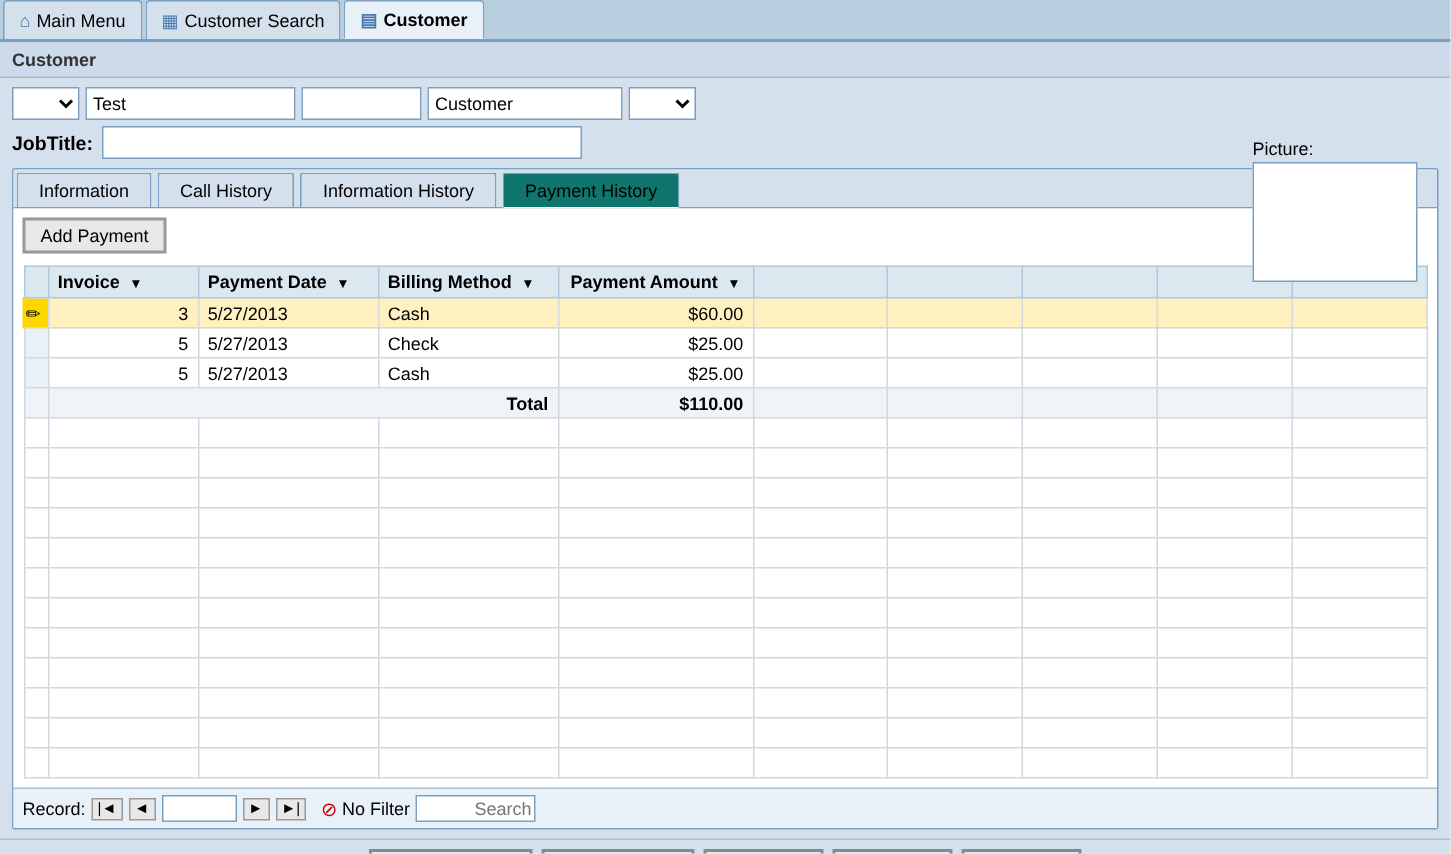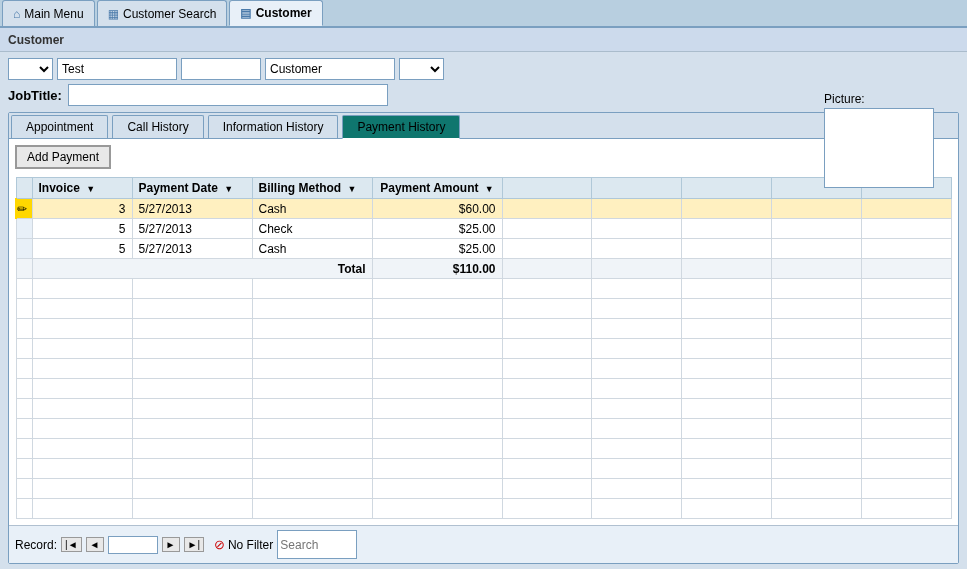--- a/index.html
+++ b/index.html
@@ -53,21 +53,21 @@
       padding: 2px 4px;
       height: 22px;
     }
     .customer-header select {
       border: 1px solid #7a9fc0;
       background: white;
       height: 22px;
       padding: 0 2px;
     }
     .select-small { width: 45px; }
-    .input-name { width: 120px; }
+    .input-name { width: 140px; }
     .input-customer { width: 130px; }
 
     
     .jobtitle-row {
       display: flex;
       align-items: center;
       gap: 6px;
       margin-bottom: 6px;
     }
     .jobtitle-row label { font-size: 13px; font-weight: bold; }
@@ -76,21 +76,21 @@
       background: white;
       padding: 2px 4px;
       height: 22px;
       width: 320px;
     }
 
     
     .picture-section {
       position: absolute;
       top: 34px;
-      right: 15px;
+      right: 4px;
       width: 120px;
     }
     .picture-label { font-size: 12px; margin-bottom: 2px; }
     .picture-box {
       width: 110px;
       height: 80px;
       background: white;
       border: 1px solid #7a9fc0;
     }
 
@@ -214,22 +214,23 @@
     .nav-filter {
       display: flex;
       align-items: center;
       gap: 3px;
       margin-left: 6px;
     }
     .search-input {
       border: 1px solid #7a9fc0;
       background: white;
       width: 80px;
-      height: 29px;
+      height: 18px;
       padding: 0 2px;
+      text-align: right;
     }
 
     
     .bottom-bar {
       display: flex;
       justify-content: center;
       gap: 6px;
       padding: 6px;
       background: #d4e0ec;
       border-top: 1px solid #b0c0d0;
@@ -296,21 +297,21 @@
 
     <div class="picture-section">
       <div class="picture-label">Picture:</div>
       <div class="picture-box"></div>
     </div>
   </div>
 
   <div class="inner-tabs-container">
     <div class="inner-tabs">
       <div class="inner-tab">
-        <span>Appointment</span>
+        <span>Information</span>
       </div>
       <div class="inner-tab">
         <span>Call History</span>
       </div>
       <div class="inner-tab">
         <span>Information History</span>
       </div>
       <div class="inner-tab active">
         <span>Payment History</span>
       </div>

